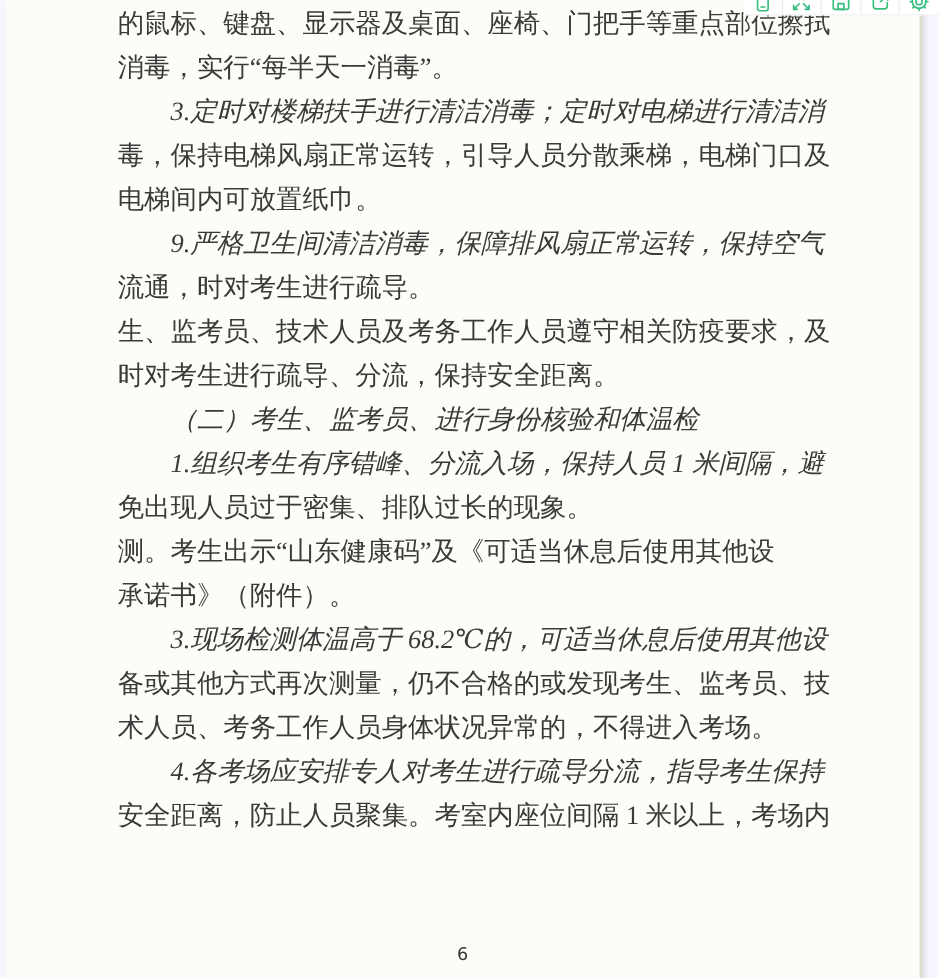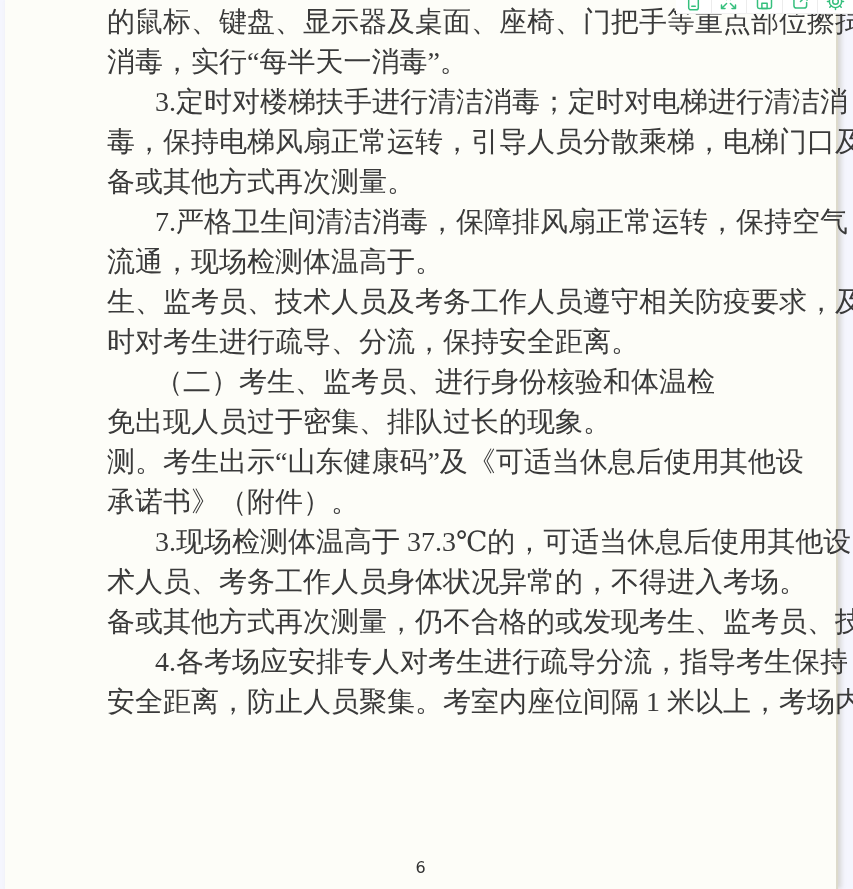--- a/index.html
+++ b/index.html
@@ -20,27 +20,27 @@
     border-right: 2px solid #dddacb;
     box-shadow: 3px 0 5px rgba(120,110,80,0.25);
   }
   .text-block {
     position: absolute;
     left: 102px; top: 2px; width: 680px;
   }
   .doc-line {
     height: 40px;
     line-height: 40px;
-    font-size: 28px;
+    font-size: 24px;
     letter-spacing: 0px;
     color: #3a3a3a;
     white-space: nowrap;
     font-family: "Liberation Serif", "DejaVu Serif", serif;
   }
-  .doc-line.indent { padding-left: 48px; }
+  .doc-line.indent { padding-left: 48px; font-style: italic; }
   .page-number {
     position: absolute;
     left: 0; right: 0;
     top: 858px;
     text-align: center;
     font-size: 16px;
     color: #333;
     font-family: "DejaVu Sans", sans-serif;
   }
   
@@ -77,32 +77,33 @@
 </style>
 </head>
 <body>
 
 <div class="page">
   <div class="text-block">
     <div class="doc-line">的鼠标、键盘、显示器及桌面、座椅、门把手等重点部位擦拭</div>
     <div class="doc-line">消毒，实行“每半天一消毒”。</div>
     <div class="doc-line indent">3.定时对楼梯扶手进行清洁消毒；定时对电梯进行清洁消</div>
     <div class="doc-line">毒，保持电梯风扇正常运转，引导人员分散乘梯，电梯门口及</div>
-    <div class="doc-line">备或其他方式再次测量。</div>
-    <div class="doc-line indent">7.严格卫生间清洁消毒，保障排风扇正常运转，保持空气</div>
-    <div class="doc-line">流通，现场检测体温高于。</div>
+    <div class="doc-line">电梯间内可放置纸巾。</div>
+    <div class="doc-line indent">9.严格卫生间清洁消毒，保障排风扇正常运转，保持空气</div>
+    <div class="doc-line">流通，时对考生进行疏导。</div>
     <div class="doc-line">生、监考员、技术人员及考务工作人员遵守相关防疫要求，及</div>
     <div class="doc-line">时对考生进行疏导、分流，保持安全距离。</div>
     <div class="doc-line indent">（二）考生、监考员、进行身份核验和体温检</div>
+    <div class="doc-line indent">1.组织考生有序错峰、分流入场，保持人员 1 米间隔，避</div>
     <div class="doc-line">免出现人员过于密集、排队过长的现象。</div>
     <div class="doc-line">测。考生出示“山东健康码”及《可适当休息后使用其他设</div>
     <div class="doc-line">承诺书》（附件）。</div>
-    <div class="doc-line indent">3.现场检测体温高于 37.3℃的，可适当休息后使用其他设</div>
+    <div class="doc-line indent">3.现场检测体温高于 68.2℃的，可适当休息后使用其他设</div>
+    <div class="doc-line">备或其他方式再次测量，仍不合格的或发现考生、监考员、技</div>
     <div class="doc-line">术人员、考务工作人员身体状况异常的，不得进入考场。</div>
-    <div class="doc-line">备或其他方式再次测量，仍不合格的或发现考生、监考员、技</div>
     <div class="doc-line indent">4.各考场应安排专人对考生进行疏导分流，指导考生保持</div>
     <div class="doc-line">安全距离，防止人员聚集。考室内座位间隔 1 米以上，考场内</div>
   </div>
   <div class="page-number">6</div>
 </div>
 
 <div class="toolbar">
   <div class="tb-cell">
     <svg viewBox="0 0 24 24">
       <rect x="6.5" y="2.5" width="11" height="19" rx="2.5"></rect>

